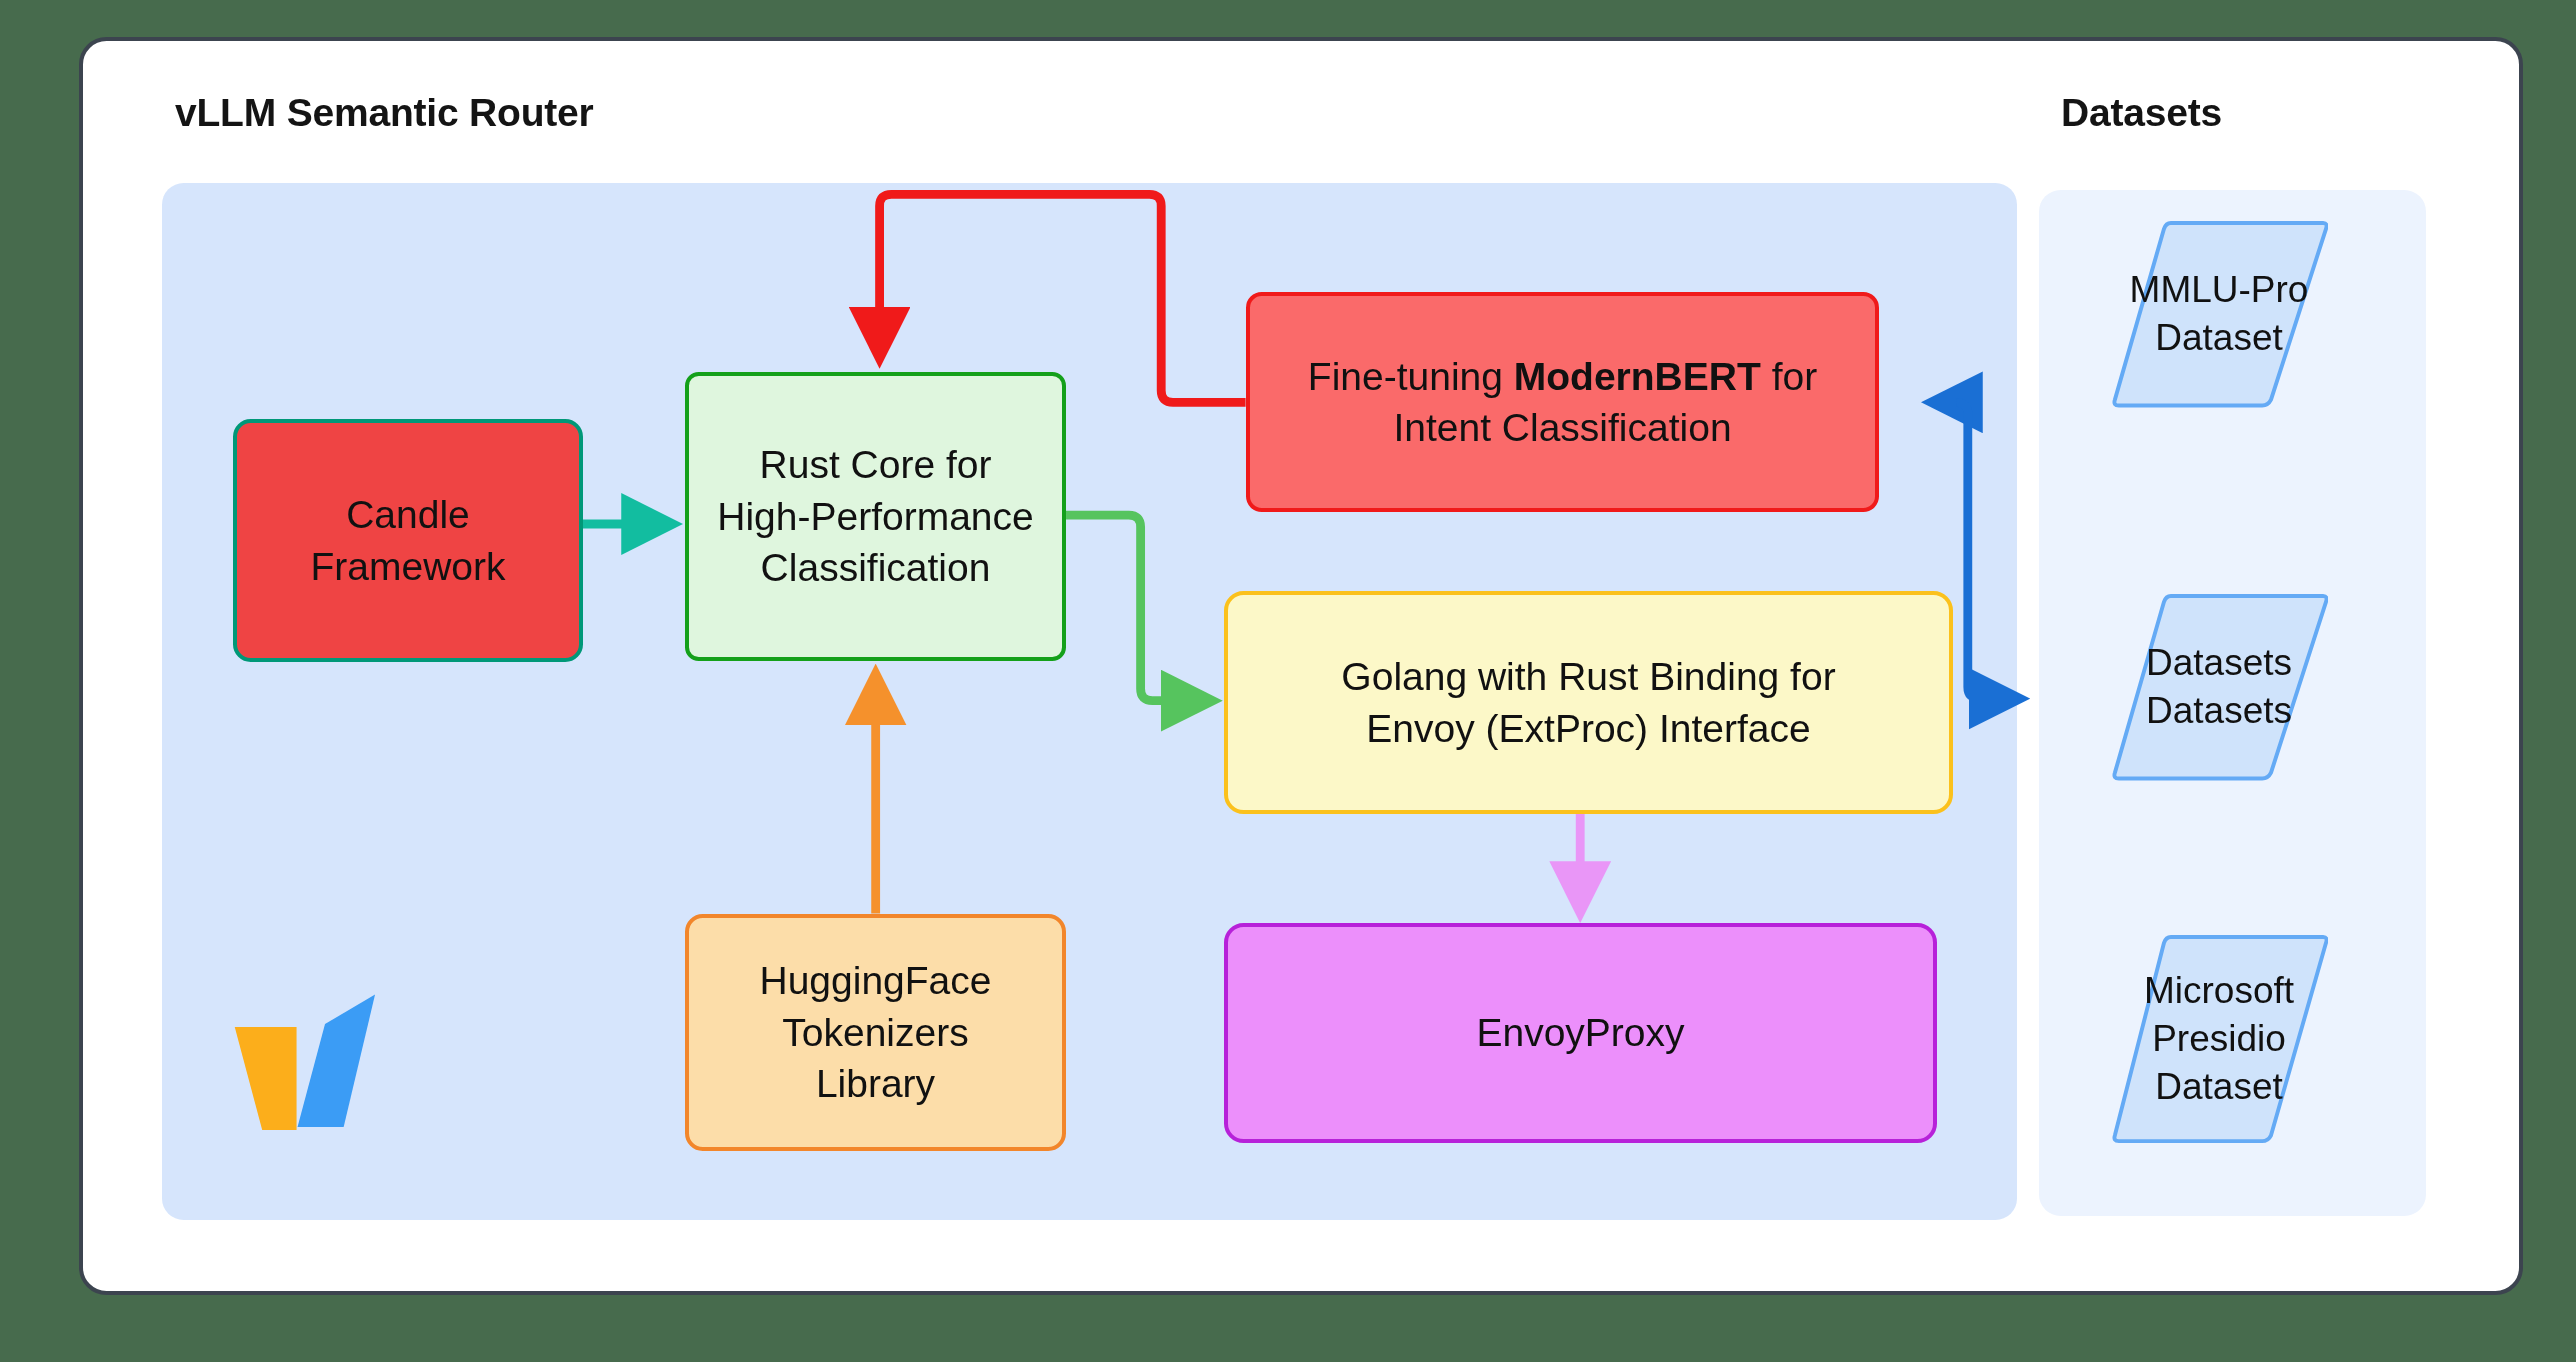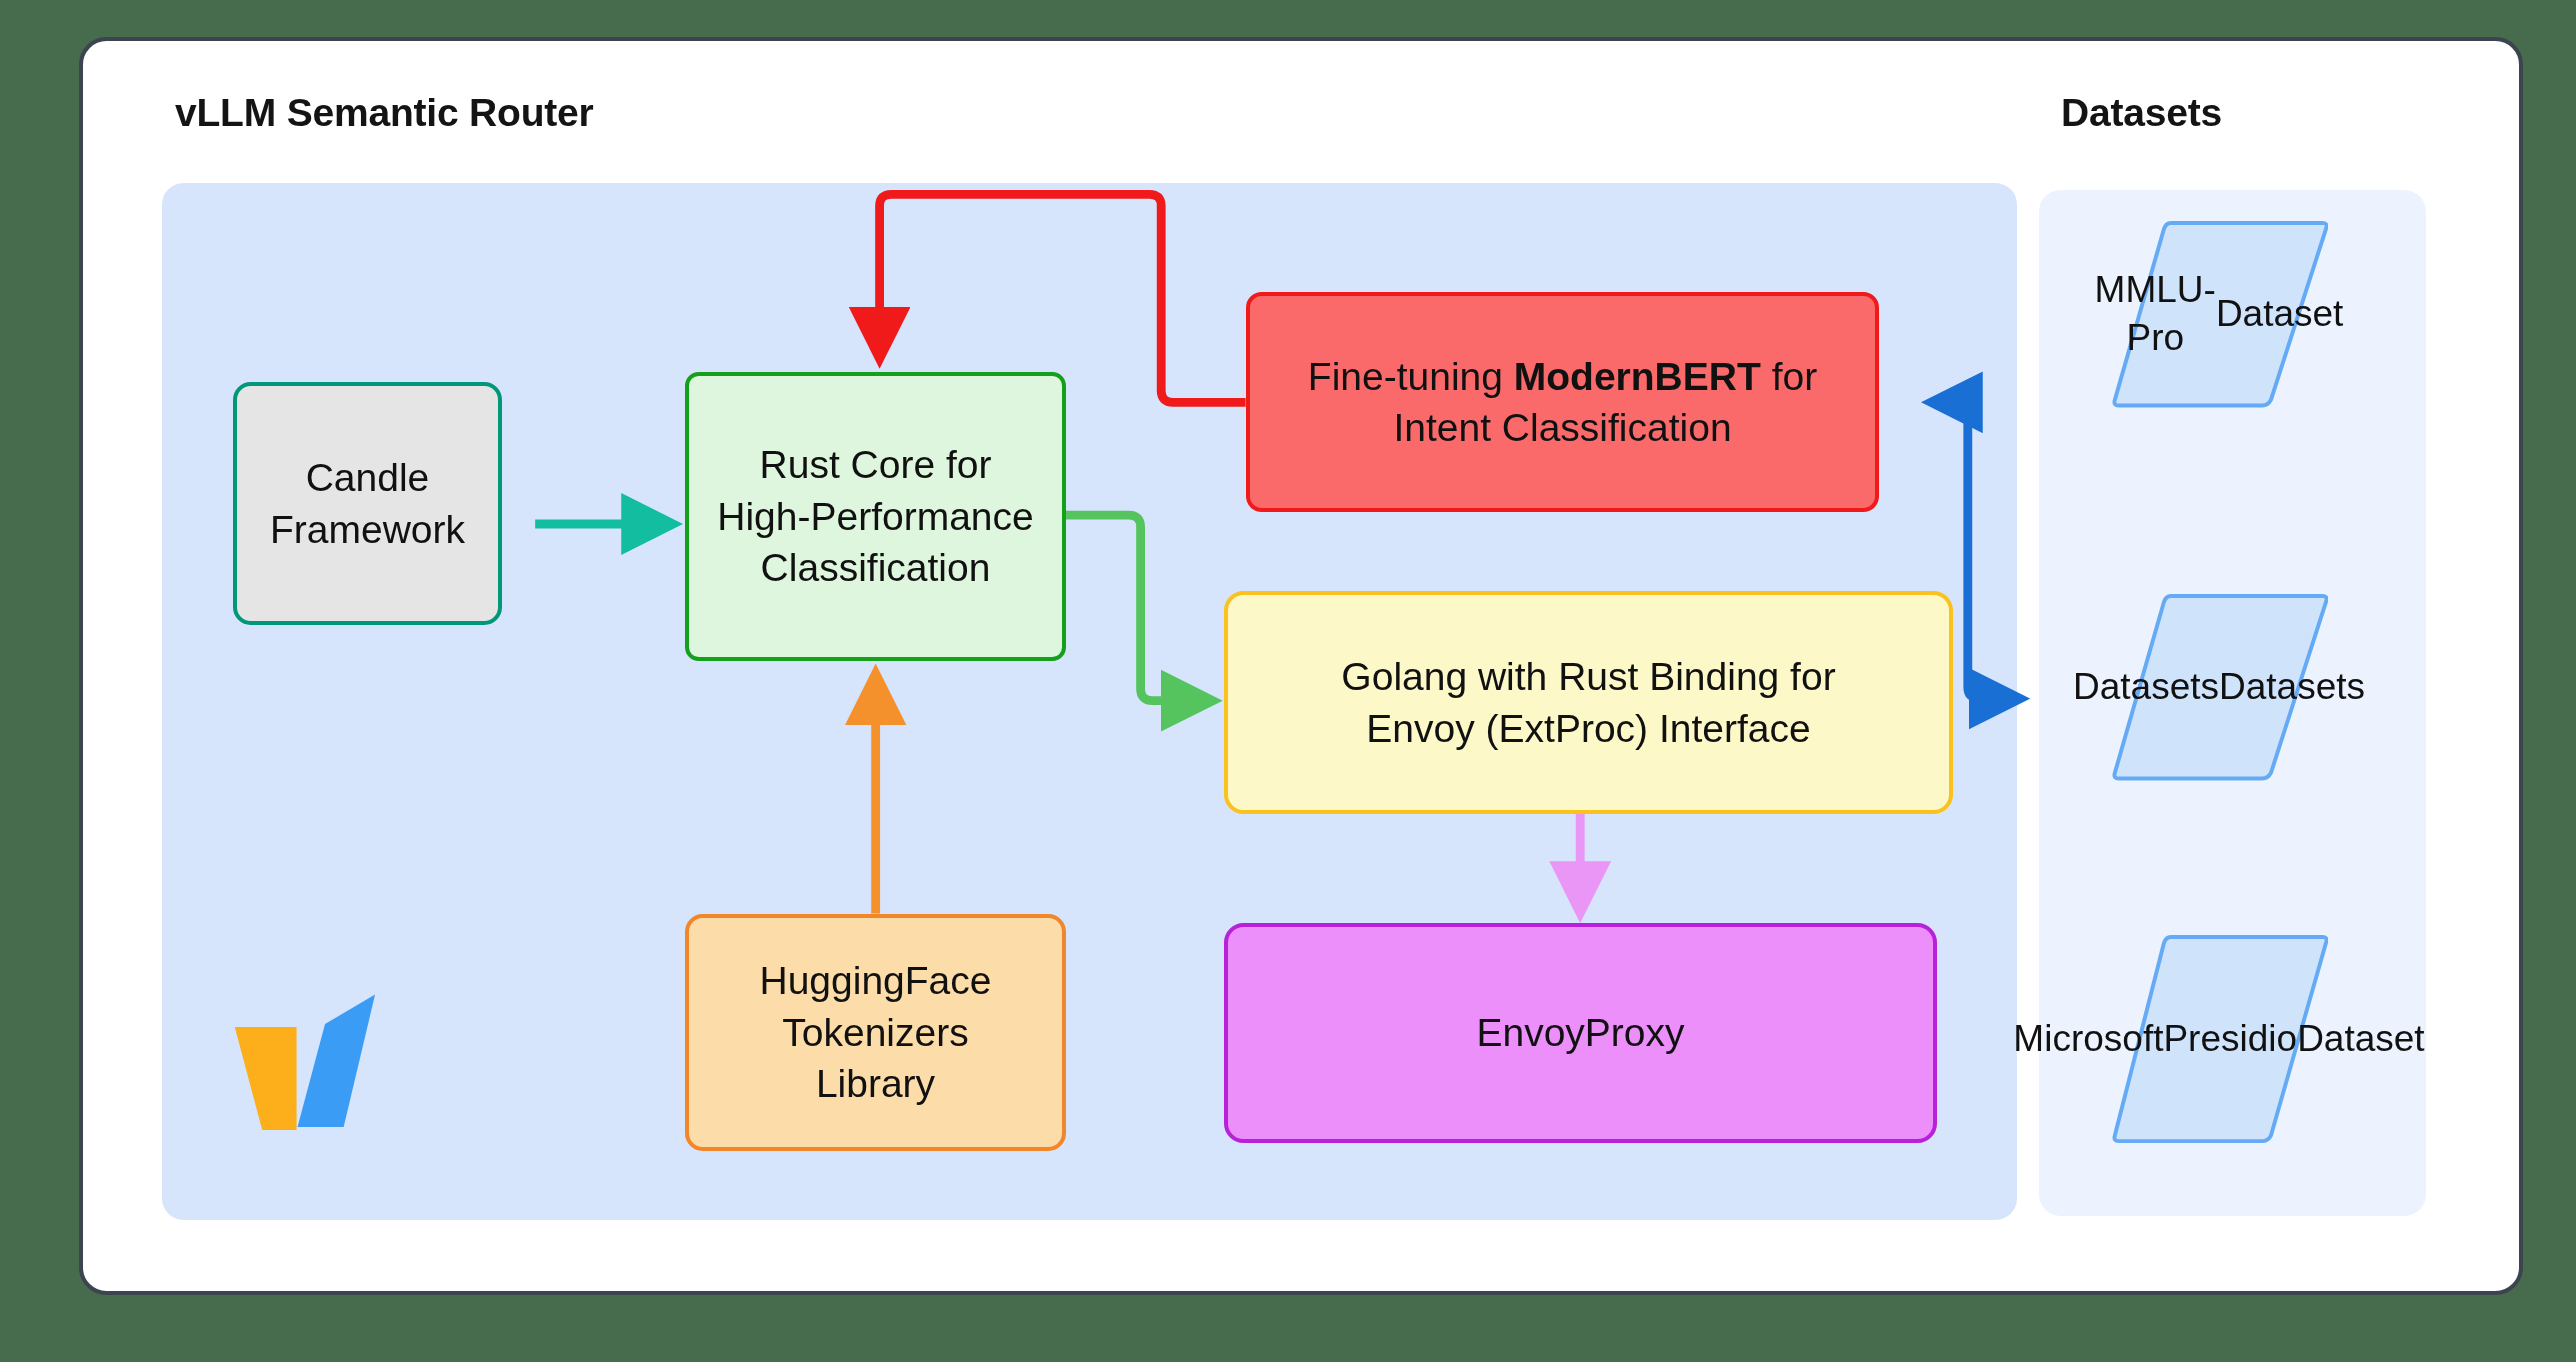--- a/index.html
+++ b/index.html
@@ -78,22 +78,22 @@
     border-width: 4.9px;
     border-style: solid;
     font-size: 39px;
     line-height: 1.32;
     color: #111111;
     padding: 7.9px 17.7px;
   }
   .node .lbl { display: block; }
 
   #node-candle {
-    left: 218px; top: 382px; width: 269px; height: 243px;
-    background: #e5e5e5; border-color: #009878; border-radius: 17.7px;
+    left: 218px; top: 419px; width: 350px; height: 243px;
+    background: #ef4444; border-color: #009878; border-radius: 17.7px;
   }
   #node-rust {
     left: 670px; top: 372px; width: 381px; height: 289px;
     background: #dff6de; border-color: #14a01a; border-radius: 13.7px;
   }
   #node-hf {
     left: 670px; top: 914px; width: 381px; height: 237px;
     background: #fcdda9; border-color: #f2862b; border-radius: 17.7px;
   }
   #node-bert {
@@ -119,20 +119,21 @@
     height: 192px;
   }
   .dsnode .shape {
     position: absolute;
     inset: 0;
   }
   .dsnode .dstext {
     position: absolute;
     inset: 0;
     display: flex;
+    flex-direction: column;
     align-items: center;
     justify-content: center;
     font-size: 37px;
     line-height: 1.30;
     color: #111111;
     text-align: center;
   }
   #ds-mmlu   { left: 2095px; top: 218px; }
   #ds-jail   { left: 2095px; top: 591px; }
   #ds-pres   { left: 2095px; top: 932px; height: 214px; }

